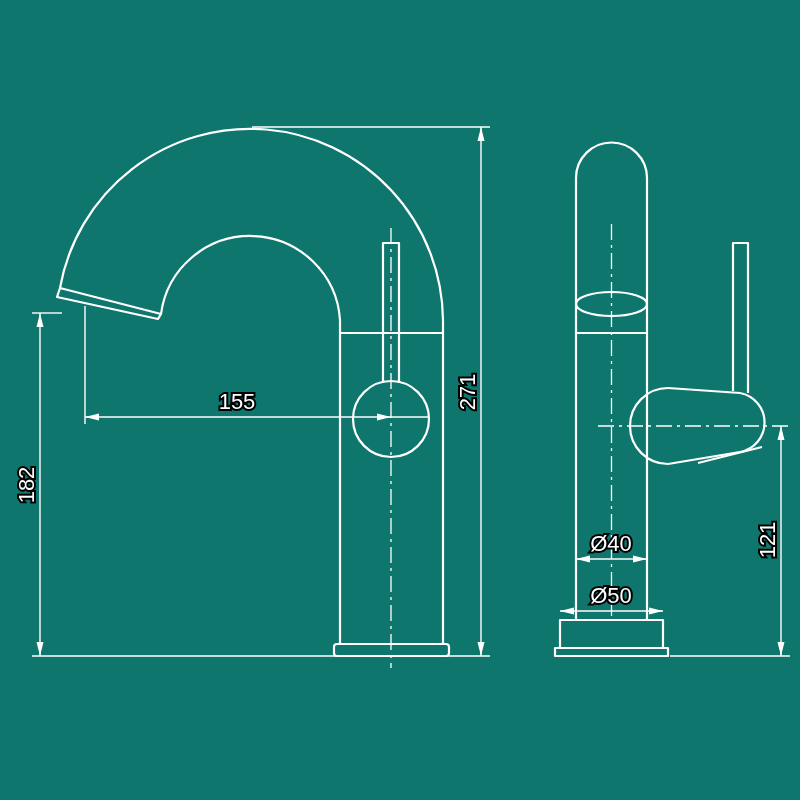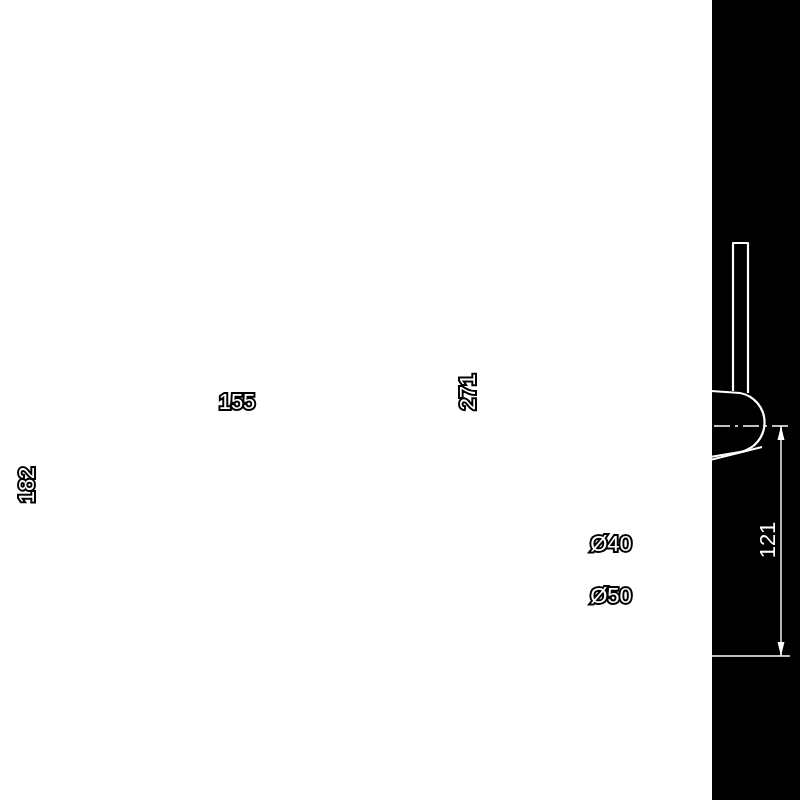--- a/index.html
+++ b/index.html
@@ -5,23 +5,23 @@
   html, body {
     margin: 0;
     padding: 0;
     width: 800px;
     height: 800px;
     background: #000000;
     overflow: hidden;
   }
   .stage {
     position: relative;
-    width: 712px;
+    width: 800px;
     height: 800px;
-    background: #ffffff;
+    background: #0f766e;
   }
   svg { display: block; }
   .outline {
     fill: none;
     stroke: #ffffff;
     stroke-width: 2.2;
     stroke-linejoin: round;
     stroke-linecap: butt;
   }
   .dimline {

